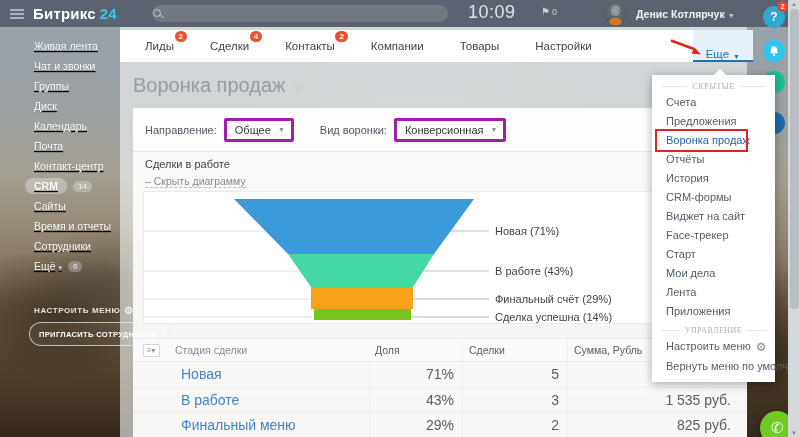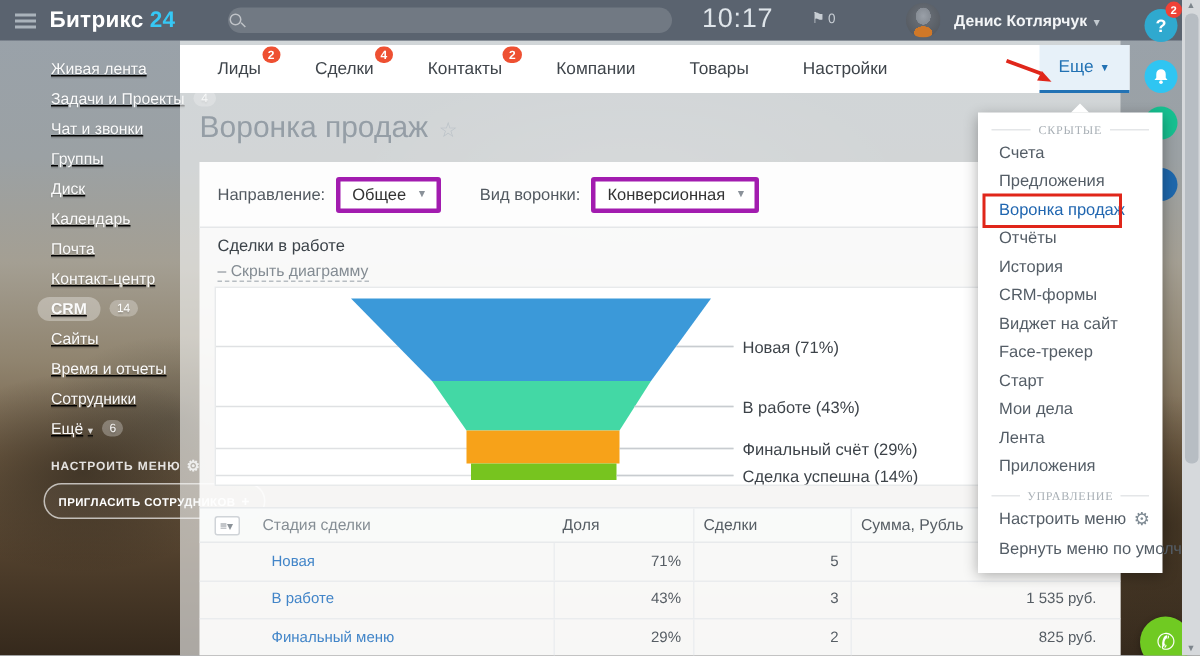--- a/index.html
+++ b/index.html
@@ -49,42 +49,42 @@
   .sb-config .gear { font-size:10px; margin-left:4px; vertical-align:-1px; }
   .invite { position:absolute; left:13px; top:295px; border:1px solid rgba(255,255,255,0.65); border-radius:12px; color:#fff; font-size:7.6px; font-weight:bold; letter-spacing:.3px; padding:6px 9px; cursor:pointer; background:rgba(255,255,255,0.05); white-space:nowrap; }
   .invite .plus { margin-left:4px; font-size:9px; }
 
   
   .overlay { position:absolute; left:120px; top:27px; width:627px; height:410px; background:rgba(243,245,246,0.62); z-index:8; }
   .navbar { position:absolute; left:120px; top:30px; width:633px; height:32px; background:#fff; display:flex; align-items:stretch; z-index:12; }
   .tabs { display:flex; align-items:center; gap:36px; padding-left:25px; }
   .tab { position:relative; font-size:11.5px; color:#3f454b; cursor:pointer; white-space:nowrap; }
   .tab-badge { position:absolute; top:-9px; right:-13px; background:#ee5032; color:#fff; font-size:8px; font-weight:bold; line-height:11px; padding:0 4px; border-radius:8px; }
-  .more-btn { margin-left:auto; background:#e7f1f9; color:#2272b4; font-size:11.5px; display:flex; align-items:center; padding:0 13px; border-bottom:2px solid #2272b4; cursor:pointer; }
+  .more-btn { margin-left:auto; background:#e7f1f9; color:#2272b4; font-size:11.5px; display:flex; align-items:flex-end; padding:0 13px; border-bottom:2px solid #2272b4; cursor:pointer; }
   .more-btn .car { font-size:7px; margin-left:4px; }
 
   .page-title { position:absolute; left:133px; top:74px; font-size:20px; font-weight:300; color:#959ea6; z-index:10; }
   .page-title .star { font-size:14px; color:#b9c1c7; margin-left:7px; cursor:pointer; }
 
   .panel { position:absolute; left:133px; top:108px; width:614px; height:329px; background:rgba(255,255,255,0.86); z-index:10; overflow:hidden; }
   .filter-bar { height:44px; border-bottom:1px solid #e5e7e9; display:flex; align-items:center; padding:0 12px; gap:7px; background:rgba(255,255,255,0.6); }
   .f-label { font-size:11px; color:#525960; }
   .select { position:relative; border:3px solid #a21caf; border-radius:2px; background:#fff; font-size:11px; color:#333; padding:3px 20px 3px 8px; cursor:pointer; white-space:nowrap; }
   .select .car { position:absolute; right:6px; top:5px; font-size:7px; color:#8a9199; }
   .f-gap { width:12px; }
   .sec-head { margin:6px 0 0 12px; font-size:11px; color:#3c4349; line-height:13px; }
   .hide-link { display:inline-block; margin:1px 0 0 12px; font-size:10.5px; line-height:11px; color:#848c93; border-bottom:1px dashed #b7bdc2; cursor:pointer; }
   .chart-box { margin:2px 10px 0; height:133px; background:#fff; border:1px solid #e8eaeb; position:relative; }
   .chart-box svg { position:absolute; left:0; top:0; }
 
   
   .tbl { margin-top:14px; }
   .t-head, .t-row { display:grid; grid-template-columns:36px 200px 93px 105px 1fr; align-items:center; }
   .t-head { height:24px; background:rgba(249,250,250,0.92); border-top:1px solid #e8eaec; border-bottom:1px solid #e8eaec; font-size:10.5px; color:#868e95; }
-  .t-row { height:25.5px; border-bottom:1px solid #eaecee; font-size:10px; background:rgba(255,255,255,0.35); }
+  .t-row { height:25.5px; border-bottom:1px solid #eaecee; font-size:14px; background:rgba(255,255,255,0.35); }
   .c-menu { display:flex; justify-content:center; }
   .menu-box { width:17px; height:13px; border:1px solid #d0d4d8; border-radius:2px; background:#fff; color:#8b9298; font-size:8px; line-height:11px; text-align:center; cursor:pointer; }
   .c-h { padding-left:6px; }
   .c-stage { padding-left:12px; color:#4285c8; cursor:pointer; }
   .c-num { text-align:right; padding-right:8px; color:#565d64; border-left:1px solid #eceef0; height:100%; display:flex; align-items:center; justify-content:flex-end; }
   .c-sum { padding-right:16px; }
   .t-head .c-h3 { border-left:none; }
 
   
   .dropdown { position:absolute; left:652px; top:75px; width:123px; background:#fff; box-shadow:0 2px 9px rgba(0,0,0,0.32); z-index:40; padding:5px 0 6px; }
@@ -124,30 +124,29 @@
   <div class="topbar">
     <div class="hamb">
         <i></i>
         <i></i>
         <i></i>
       </div>
     <div class="logo"><span>Битрикс</span><span class="n24">24</span></div>
     <div class="search">
       <span class="sicon"></span>
     </div>
-    <div class="clock">10:17</div>
+    <div class="clock">10:09</div>
     <div class="flag"><span>⚑</span><b>0</b></div>
     <div class="avatar"></div>
     <div class="uname"><span>Денис Котлярчук</span><span class="car">▼</span></div>
   </div>
 
   <div class="sidebar">
     <div id="sb-items">
         <div class="sb-item"><span class="sb-label">Живая лента</span></div>
-        <div class="sb-item"><span class="sb-label">Задачи и Проекты</span><span class="sb-badge">4</span></div>
         <div class="sb-item"><span class="sb-label">Чат и звонки</span></div>
         <div class="sb-item"><span class="sb-label">Группы</span></div>
         <div class="sb-item"><span class="sb-label">Диск</span></div>
         <div class="sb-item"><span class="sb-label">Календарь</span></div>
         <div class="sb-item"><span class="sb-label">Почта</span></div>
         <div class="sb-item"><span class="sb-label">Контакт-центр</span></div>
         <div class="sb-item active"><span class="sb-label">CRM</span><span class="sb-badge">14</span></div>
         <div class="sb-item"><span class="sb-label">Сайты</span></div>
         <div class="sb-item"><span class="sb-label">Время и отчеты</span></div>
         <div class="sb-item"><span class="sb-label">Сотрудники</span></div>

